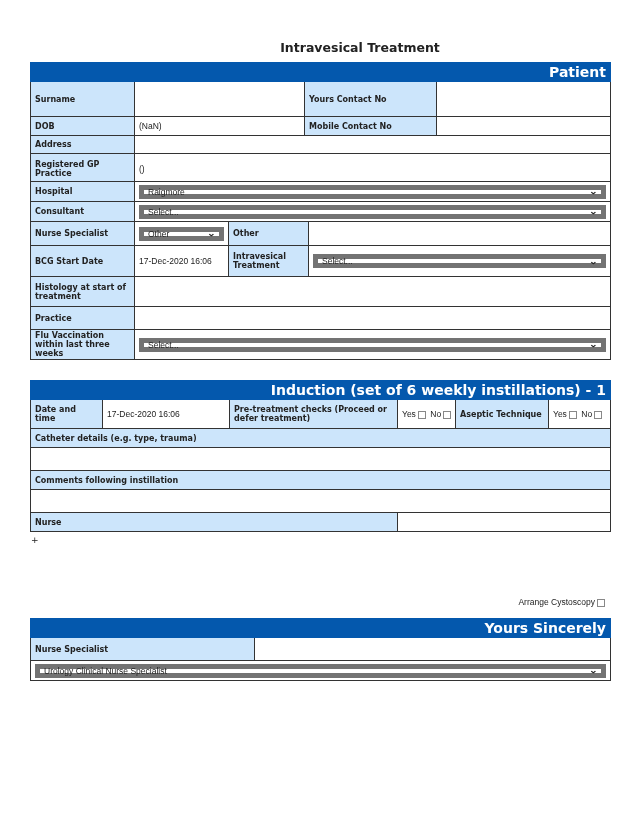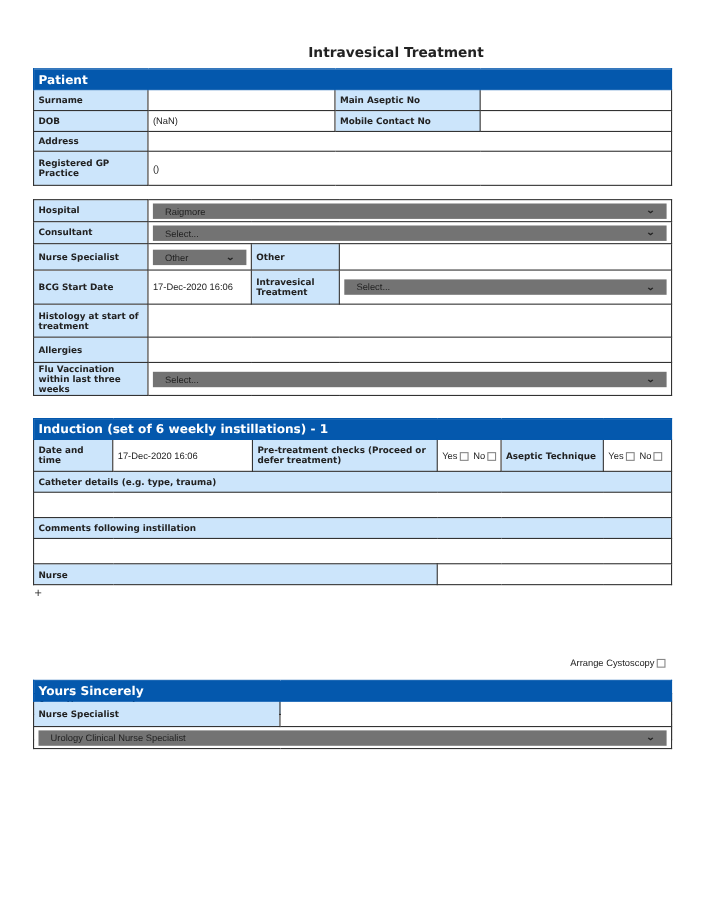--- a/index.html
+++ b/index.html
@@ -3,22 +3,22 @@
 <meta charset="utf-8">
 <style>
   * { box-sizing: border-box; }
   html, body { margin: 0; padding: 0; background: #fff; }
   body { width: 640px; height: 828px; position: relative; font-family: "DejaVu Sans", sans-serif; color: #222; }
   .title { position: absolute; top: 40px; left: 0; width: 640px; text-align: center; padding-left: 80px; font-size: 12.5px; font-weight: bold; color: #222; }
   table { border-collapse: collapse; position: absolute; left: 30px; width: 581px; table-layout: fixed; }
   td { border: 1px solid #333; font-size: 8.5px; padding: 0 4px; vertical-align: middle; overflow: hidden; }
   td.lbl { background: #cce5fb; font-weight: bold; color: #222; font-size: 8px; }
   td.val { background: #fff; font-family: "Liberation Sans", sans-serif; font-size: 8.5px; }
-  td.hdr { background: #0458ad; color: #fff; font-weight: bold; font-size: 11px; height: 19px; border-color: #0458ad; }
-  .sel { display: flex; justify-content: space-between; align-items: center; border: 7px solid #737373; height: 14px; padding: 0 4px; font-family: "Liberation Sans", sans-serif; font-size: 8.5px; background: #fff; }
+  td.hdr { background: #0458ad; color: #fff; font-weight: bold; font-size: 14px; height: 19px; border-color: #0458ad; text-align: right; }
+  .sel { display: flex; justify-content: space-between; align-items: center; border: 5px solid #737373; height: 14px; padding: 0 4px; font-family: "Liberation Sans", sans-serif; font-size: 8.5px; background: #fff; }
   .chev { font-size: 8px; font-weight: bold; transform: scaleX(1.3); }
   .cb { display: inline-block; width: 8px; height: 8px; border: 1px solid #888; vertical-align: middle; margin: 0 2px; background: #fff; }
   .yn { font-family: "Liberation Sans", sans-serif; font-size: 8px; white-space: nowrap; }
   .plus { position: absolute; left: 31px; top: 535px; font-size: 9px; }
   .arrange { position: absolute; right: 33px; top: 597px; font-family: "Liberation Sans", sans-serif; font-size: 8.5px; }
 </style>
 </head>
 <body>
 
 <div class="title">Intravesical Treatment</div>
@@ -27,24 +27,24 @@
   <colgroup>
       <col style="width:104px">
       <col style="width:170px">
       <col style="width:132px">
       <col>
     </colgroup>
   <tbody>
       <tr>
         <td class="hdr" colspan="4">Patient</td>
       </tr>
-  <tr style="height:19px">
+  <tr style="height:35px">
     <td class="lbl">Surname</td>
     <td class="val"></td>
-    <td class="lbl">Main Aseptic No</td>
+    <td class="lbl">Yours Contact No</td>
     <td class="val"></td>
   </tr>
   <tr style="height:19px">
     <td class="lbl">DOB</td>
     <td class="val">(NaN)</td>
     <td class="lbl">Mobile Contact No</td>
     <td class="val"></td>
   </tr>
   <tr style="height:18px">
     <td class="lbl">Address</td>
@@ -103,21 +103,21 @@
             <span>Select...</span>
             <span class="chev">⌄</span>
           </div>
         </td>
   </tr>
   <tr style="height:30px">
     <td class="lbl">Histology at start of treatment</td>
     <td class="val" colspan="3"></td>
   </tr>
   <tr style="height:23px">
-    <td class="lbl">Allergies</td>
+    <td class="lbl">Practice</td>
     <td class="val" colspan="3"></td>
   </tr>
   <tr style="height:30px">
     <td class="lbl">Flu Vaccination within last three weeks</td>
     <td class="val" colspan="3">
           <div class="sel">
             <span>Select...</span>
             <span class="chev">⌄</span>
           </div>
         </td>

